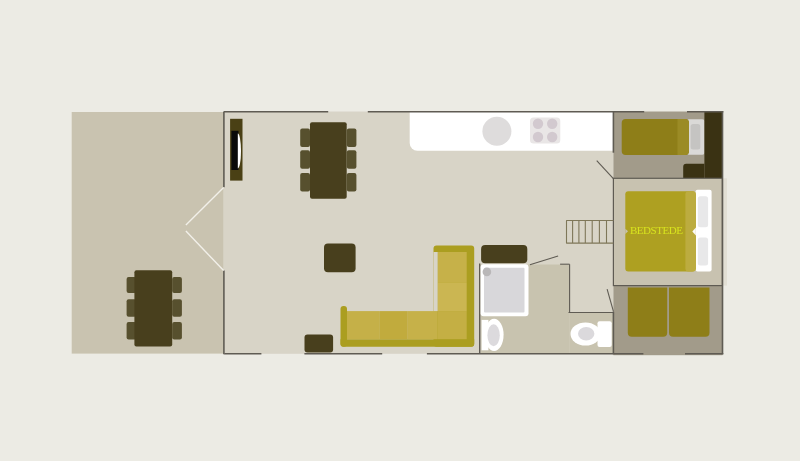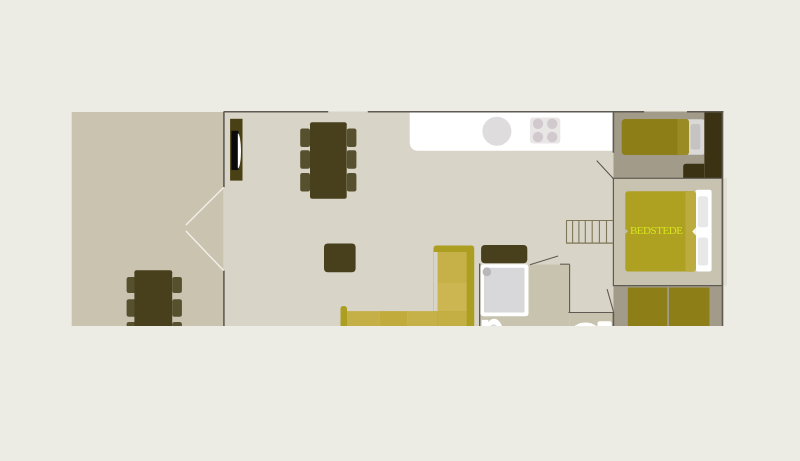--- a/index.html
+++ b/index.html
@@ -1,16 +1,16 @@
 <!DOCTYPE html>
 <html><head>
 <meta charset="utf-8">
 <style>
 html,body{margin:0;padding:0;background:#ECEBE4;}
-#wrap{position:relative;width:800px;height:326px;overflow:hidden;text-decoration:underline;}
+#wrap{position:relative;width:800px;height:461px;overflow:hidden;text-decoration:underline;}
 svg{position:absolute;left:0;top:0;}
 </style>
 </head>
 <body>
 <div id="wrap">
 <svg width="800" height="461" viewBox="0 0 800 461">
 
 <rect x="0" y="0" width="800" height="461" fill="#ECEBE4"></rect>
 
 <rect x="71.7" y="112" width="152" height="241.6" fill="#C9C3B0"></rect>

